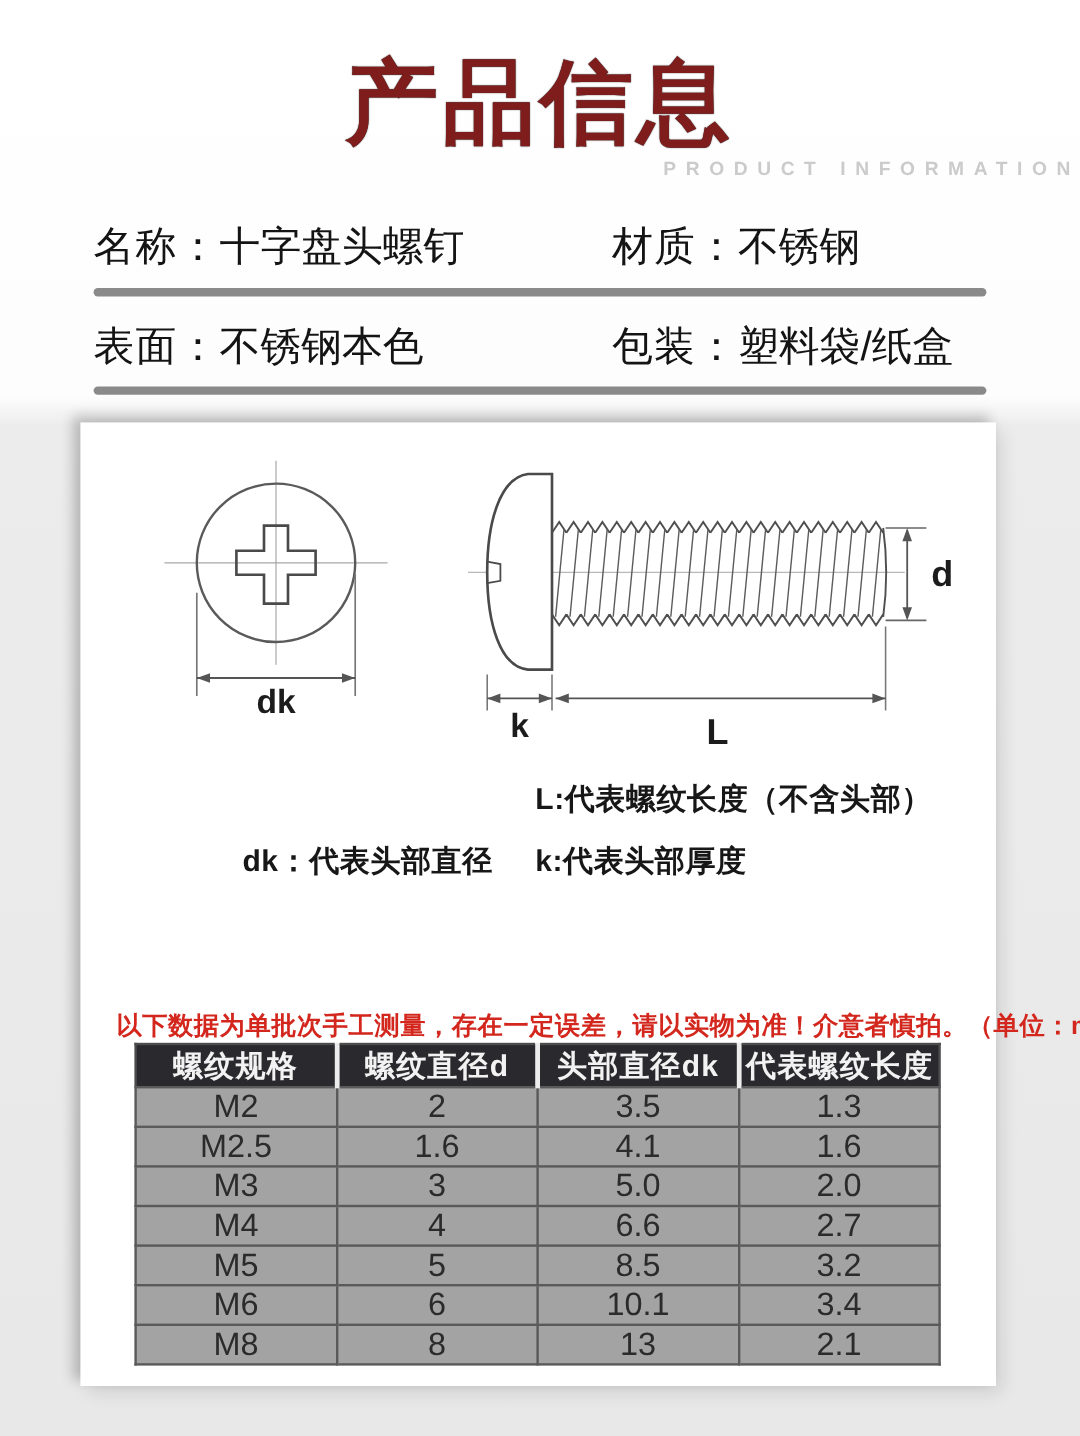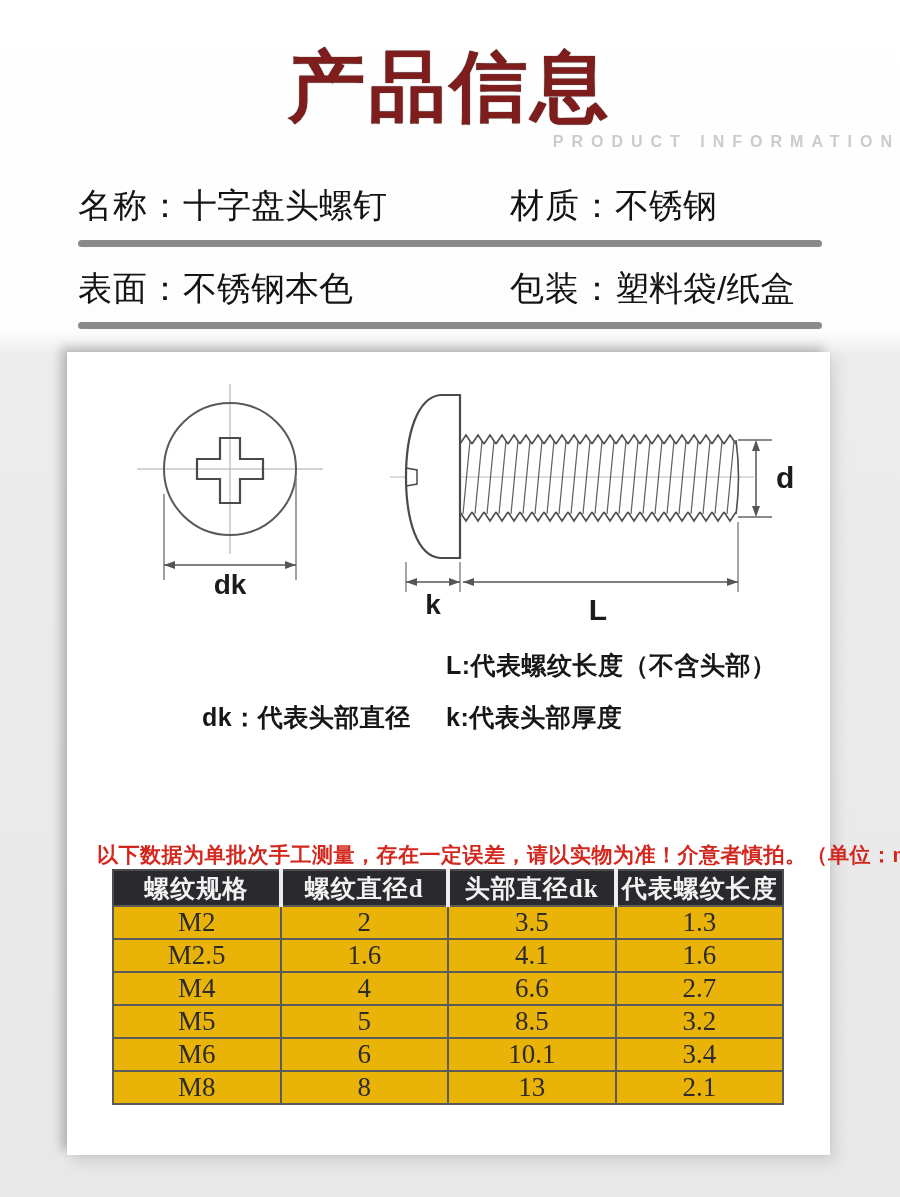--- a/index.html
+++ b/index.html
@@ -58,32 +58,31 @@
   .spec-gap { margin-left: 22px; }
   .warning {
     position: absolute; left: 30px; top: 489px;
     font-size: 21px; font-weight: bold; color: #d3271e;
     white-space: nowrap; letter-spacing: 0.5px;
   }
   table.spec-table {
     position: absolute; left: 45px; top: 517px; width: 672px;
     border-collapse: collapse; table-layout: fixed;
     border: 2px solid #4c4c4c;
-    font-family: Liberation Serif, serif;
   }
   .spec-table th {
     background: #2a2a2e; color: #f2f2f2;
     font-size: 25px; font-weight: bold; height: 36px; padding: 0;
     text-align: center; letter-spacing: 1px;
   }
   .spec-table th + th { border-left: 4px solid #ececec; }
   .spec-table td {
     font-size: 27px; color: #2b2b2b; font-weight: normal;
     text-align: center; height: 31px; padding: 0;
-    border: 2px solid #5a5a5a; background: #eab308;
+    border: 2px solid #5a5a5a; background: #a3a3a3;
   }
 </style>
 </head>
 <body>
 
 <div class="page-title">产品信息</div>
 <div class="page-subtitle">PRODUCT INFORMATION</div>
 
 <div class="details">
   <div class="detail-row r1">
@@ -162,20 +161,26 @@
           <td>3.5</td>
           <td>1.3</td>
         </tr>
       <tr>
           <td>M2.5</td>
           <td>1.6</td>
           <td>4.1</td>
           <td>1.6</td>
         </tr>
       <tr>
+          <td>M3</td>
+          <td>3</td>
+          <td>5.0</td>
+          <td>2.0</td>
+        </tr>
+      <tr>
           <td>M4</td>
           <td>4</td>
           <td>6.6</td>
           <td>2.7</td>
         </tr>
       <tr>
           <td>M5</td>
           <td>5</td>
           <td>8.5</td>
           <td>3.2</td>

